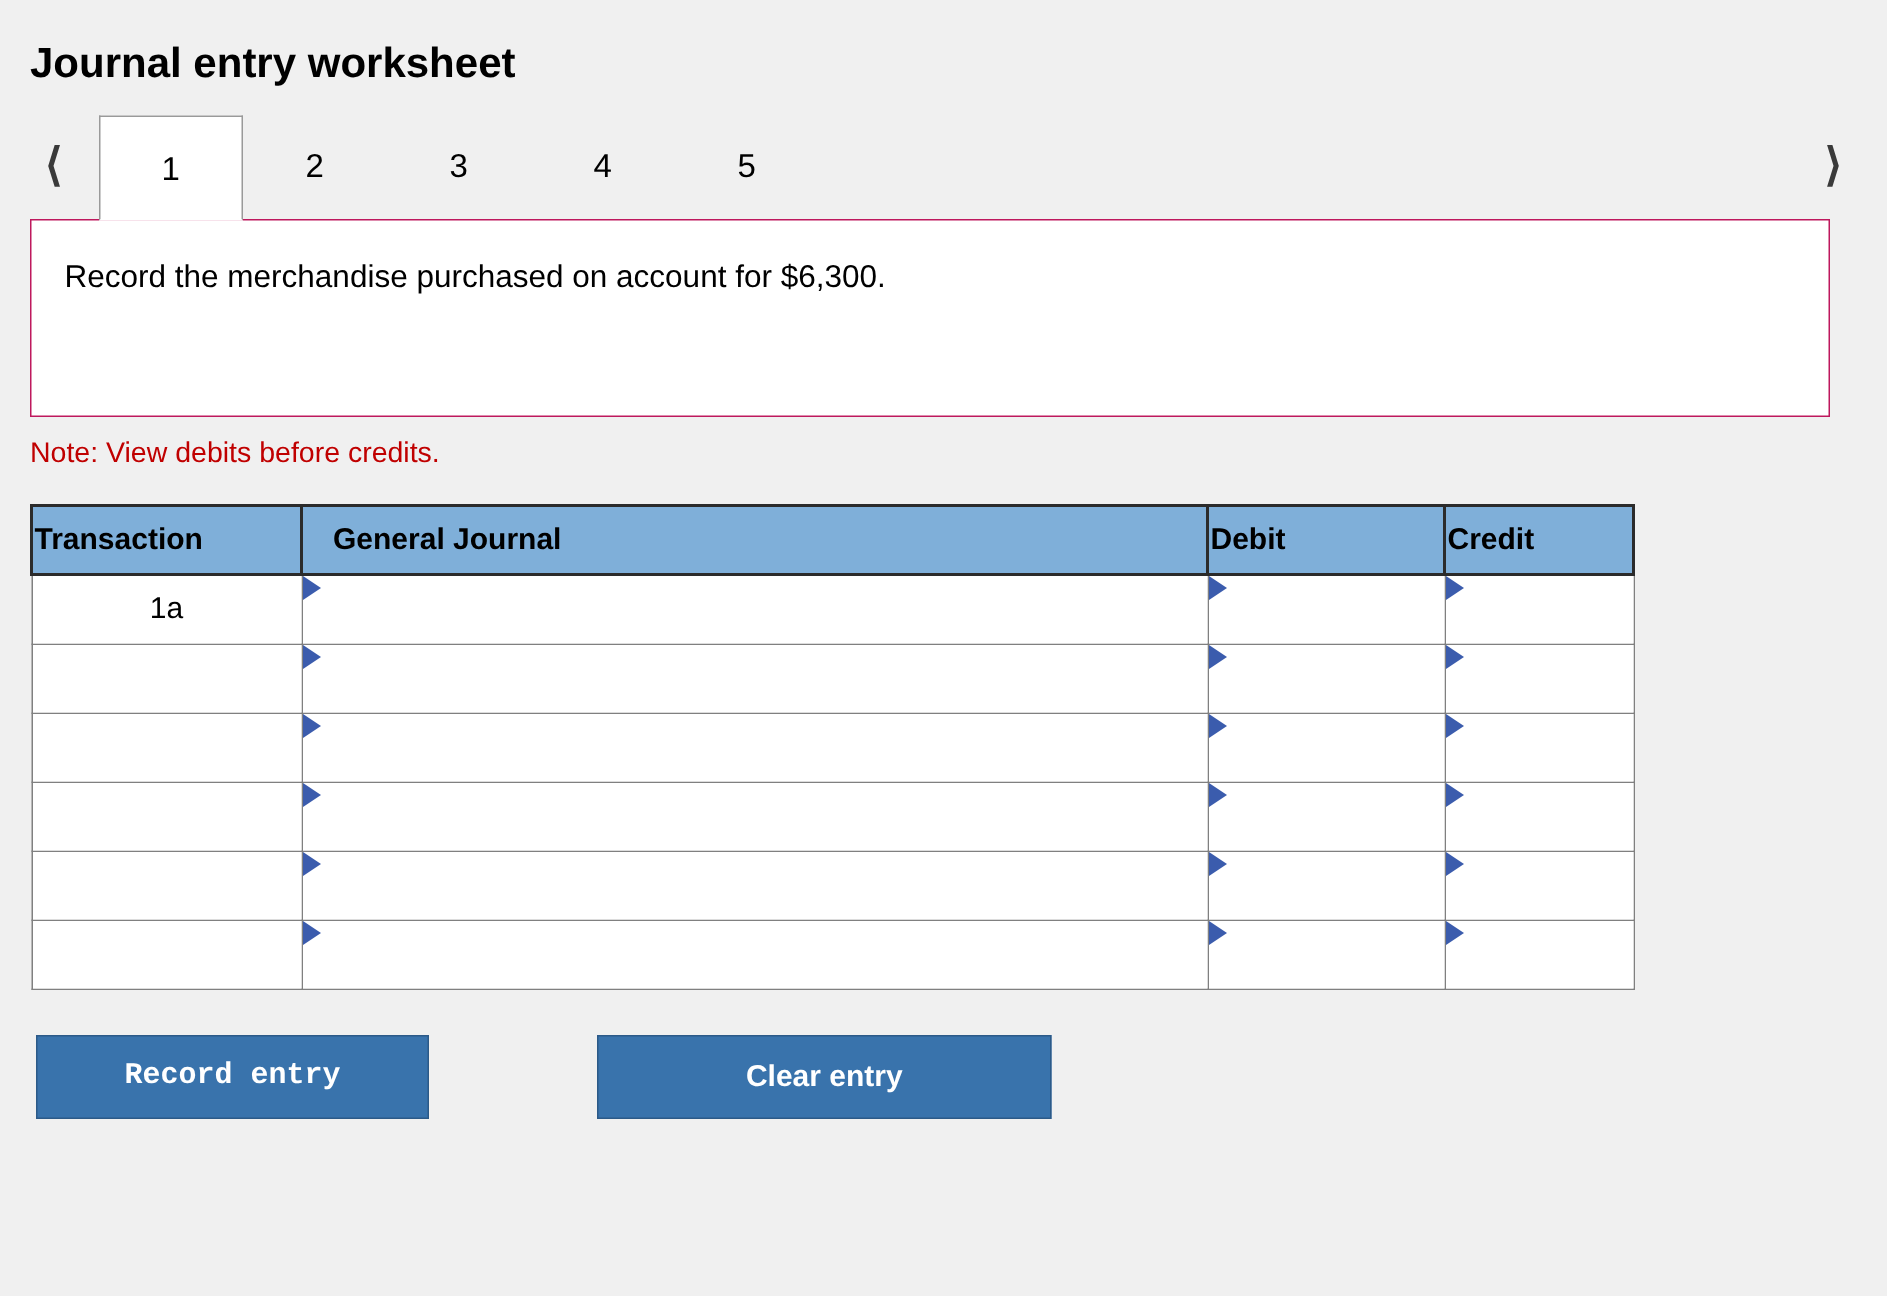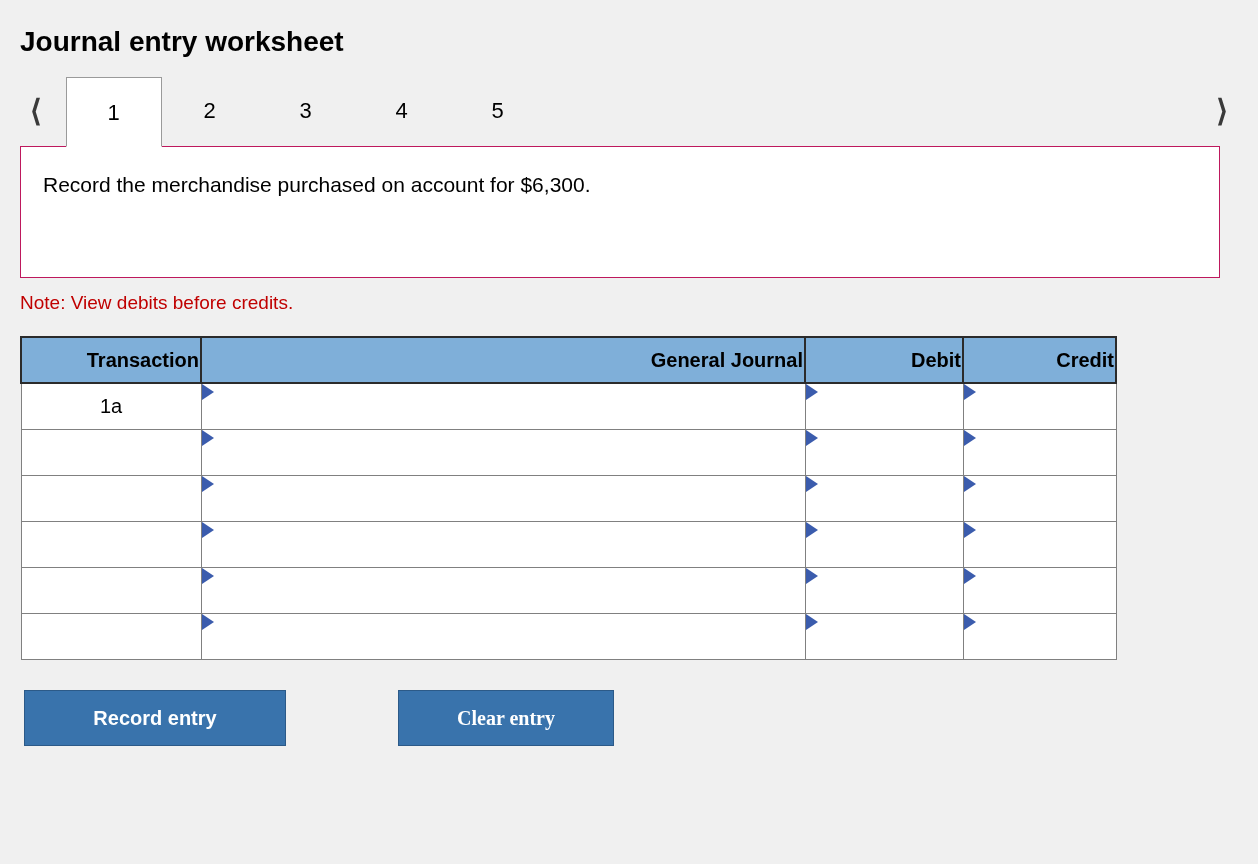--- a/index.html
+++ b/index.html
@@ -69,35 +69,35 @@
   }
   .journal-table {
     border-collapse: collapse;
     table-layout: fixed;
   }
   .journal-table th {
     background: #7fafd9;
     border: 2px solid #2b2b2b;
     font-size: 20px;
     font-weight: bold;
-    text-align: right;
+    text-align: left;
     height: 46px;
   }
   .journal-table td {
     border: 1px solid #808080;
     height: 46px;
     text-align: center;
     font-size: 20px;
     background: #fff;
     position: relative;
   }
   .col-trans { width: 180px; }
   .col-gj    { width: 604px; padding-left: 20px; }
   .col-debit { width: 158px; }
-  .col-credit{ width: 153px; }
+  .col-credit{ width: 126px; }
   .marker::before {
     content: "";
     position: absolute;
     left: 0; top: 0;
     border-style: solid;
     border-width: 8px 0 8px 12px;
     border-color: transparent transparent transparent #3b5cad;
   }
   .btn-row {
     display: flex;
@@ -109,22 +109,22 @@
     background: #3973ac;
     color: #fff;
     border: 1px solid #2c5a88;
     font-size: 20px;
     font-weight: bold;
     height: 56px;
     line-height: 54px;
     text-align: center;
     cursor: pointer;
   }
-  .btn-record { width: 262px; margin-left: 4px; }
-  .btn-clear  { width: 216px; margin-left: 112px; font-family: Liberation Serif, serif; }
+  .btn-record { width: 262px; margin-left: 4px; font-family: Liberation Mono, monospace; }
+  .btn-clear  { width: 303px; margin-left: 112px; }
   .btn-view   { width: 300px; margin-left: auto; margin-right: 4px; }
 </style>
 </head>
 <body>
 
 <div class="title">Journal entry worksheet</div>
 
 <div class="nav-row">
   <div class="nav-left">
     <div class="nav-arrow">⟨</div>

